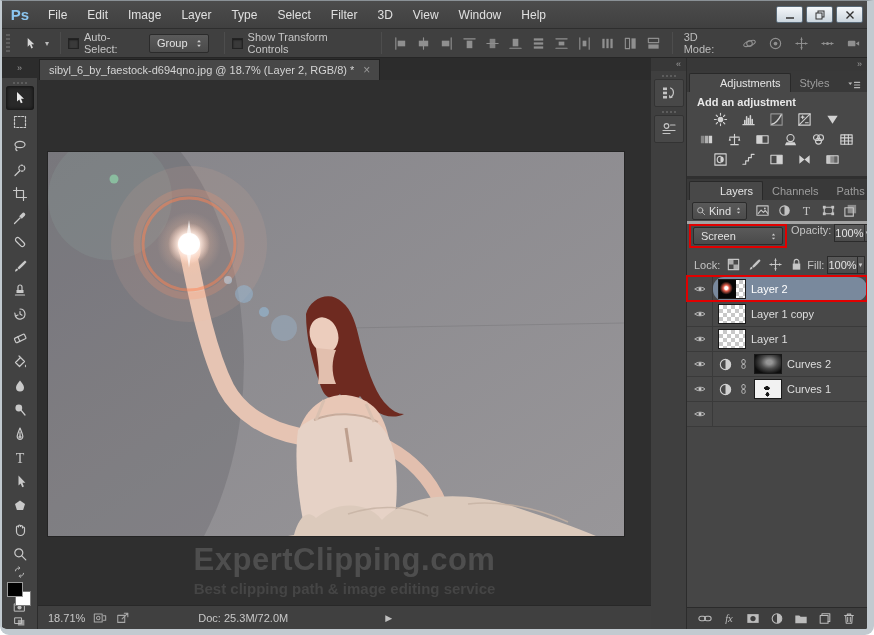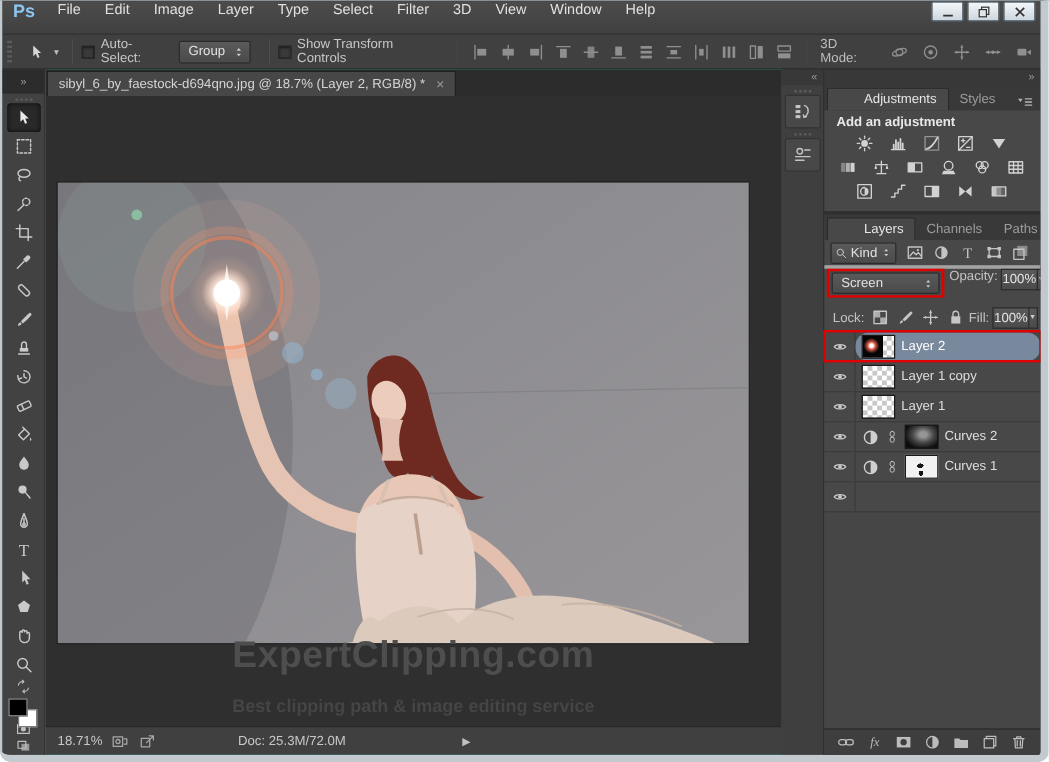--- a/index.html
+++ b/index.html
@@ -7,21 +7,21 @@
   .window{
     width:874px;height:635px;position:relative;margin:0;
     background:#3f3f3f;
     border-left:2px solid #c2cad0;border-right:7px solid #c2cad0;
     border-bottom:6px solid #c2cad0;border-top:1px solid #8a9196;
     border-radius:0 0 9px 9px;overflow:hidden;
     font-family:"Liberation Sans",sans-serif;
     -webkit-font-smoothing:antialiased;
   }
   
-  .titlebar{height:28px;background:linear-gradient(#4c4c4c,#404040);display:flex;align-items:flex-start;border-bottom:1px solid #2e2e2e;}
+  .titlebar{height:28px;background:linear-gradient(#4c4c4c,#404040);display:flex;align-items:center;border-bottom:1px solid #2e2e2e;}
   .ps-logo{width:36px;text-align:center;font-weight:bold;font-size:15px;color:#8cc6f0;}
   .menus{display:flex;align-items:center;}
   .menu-item{padding:0 10px;font-size:12px;color:#e0e0e0;cursor:default;}
   .win-controls{margin-left:auto;margin-right:4px;display:flex;gap:3px;}
   .win-btn{width:27px;height:17px;background:linear-gradient(#f4f7fa,#ccd6de);border:1px solid #5a6a78;border-radius:2px;display:flex;align-items:center;justify-content:center;color:#333;}
   .win-btn svg{width:10px;height:10px;}
   
   .optionsbar{height:29px;background:#404040;border-bottom:1px solid #262626;display:flex;align-items:center;font-size:11px;color:#c2c2c2;padding-left:2px;}
   .obar-grip{width:3px;height:18px;border-left:2px dotted #5d5d5d;border-right:2px dotted #5d5d5d;margin:0 5px 0 2px;}
   .tool-preset{display:flex;align-items:center;gap:3px;color:#d0d0d0;padding:2px 4px;}
@@ -44,27 +44,27 @@
   .tools{display:flex;flex-direction:column;align-items:center;}
   .tool{width:28px;height:24px;display:flex;align-items:center;justify-content:center;color:#c9c9c9;border-radius:3px;}
   .tool svg{width:16px;height:16px;}
   .tool.selected{background:#292929;box-shadow:inset 0 0 4px rgba(0,0,0,.8);color:#eaeaea;}
   .swatches{position:relative;width:28px;height:26px;margin:3px auto 0;}
   .fg-swatch{position:absolute;left:1px;top:0;width:16px;height:15px;background:#000;border:1px solid #9a9a9a;}
   .bg-swatch{position:absolute;left:9px;top:9px;width:16px;height:15px;background:#fff;border:1px solid #7c7c7c;}
   .tool-small{width:28px;height:18px;display:flex;align-items:center;justify-content:center;color:#c0c0c0;margin:0 auto;}
   .tool-small svg{width:13px;height:13px;}
   
-  .canvas-col{width:613px;display:flex;flex-direction:column;background:#14b8a6;flex:none;}
+  .canvas-col{width:613px;display:flex;flex-direction:column;background:#ec4899;flex:none;}
   .tabbar{height:22px;background:#2c2c2c;display:flex;align-items:flex-end;}
   .doc-tab{height:21px;background:#474747;border:1px solid #212121;border-bottom:none;display:flex;align-items:center;padding:0 9px;font-size:11px;color:#d4d4d4;gap:9px;margin-left:1px;}
   .tab-close{color:#9a9a9a;font-size:12px;line-height:1;}
   .canvas{position:relative;flex:1;overflow:hidden;background:#2f2f2f;}
   .photo{position:absolute;left:10px;top:72px;width:576px;height:384px;box-shadow:0 0 0 1px #242424;}
-  .wm-title{position:absolute;left:0;right:0;top:448px;text-align:center;font-size:31px;font-weight:bold;color:#4e4e4e;letter-spacing:.5px;}
+  .wm-title{position:absolute;left:0;right:0;top:462px;text-align:center;font-size:31px;font-weight:bold;color:#4e4e4e;letter-spacing:.5px;}
   .wm-sub{position:absolute;left:0;right:0;top:500px;text-align:center;font-size:15px;font-weight:bold;color:#454545;}
   .statusbar{height:24px;background:#404040;border-top:1px solid #282828;display:flex;align-items:center;font-size:11px;color:#c8c8c8;padding:0 10px;gap:7px;}
   .status-ic{width:16px;height:14px;color:#a8a8a8;}
   .status-doc{margin-left:60px;}
   .status-arrow{margin-left:90px;color:#c0c0c0;font-size:9px;}
   
   .dock-col{width:36px;background:#3f3f3f;border-right:1px solid #2c2c2c;flex:none;display:flex;flex-direction:column;}
   .dock-top{height:13px;background:#383838;color:#9a9a9a;font-size:9px;text-align:right;padding-right:5px;line-height:12px;}
   .dock-grip{width:14px;border-top:2px dotted #5d5d5d;margin:4px auto 2px;}
   .dock-btn{width:30px;height:28px;margin:0 auto;background:#484848;border:1px solid #333;border-radius:2px;color:#c4c4c4;display:flex;align-items:center;justify-content:center;}

